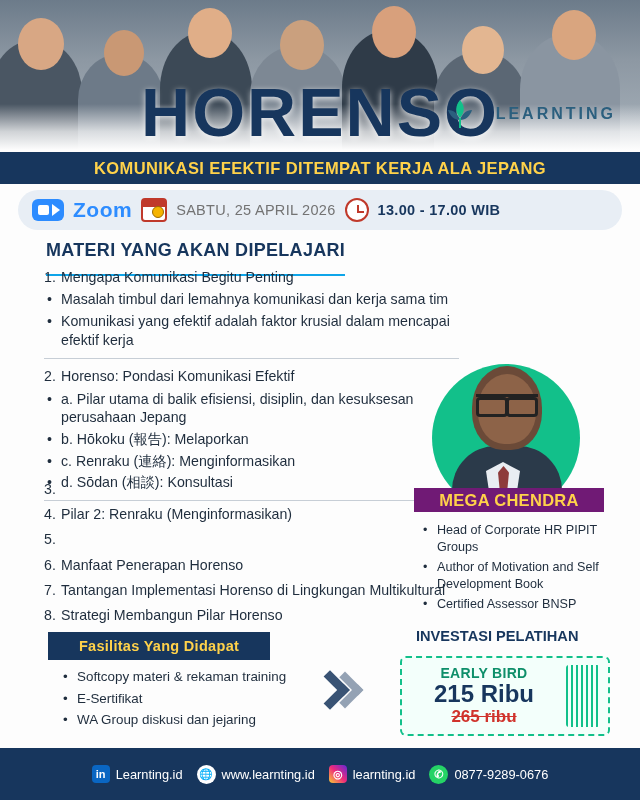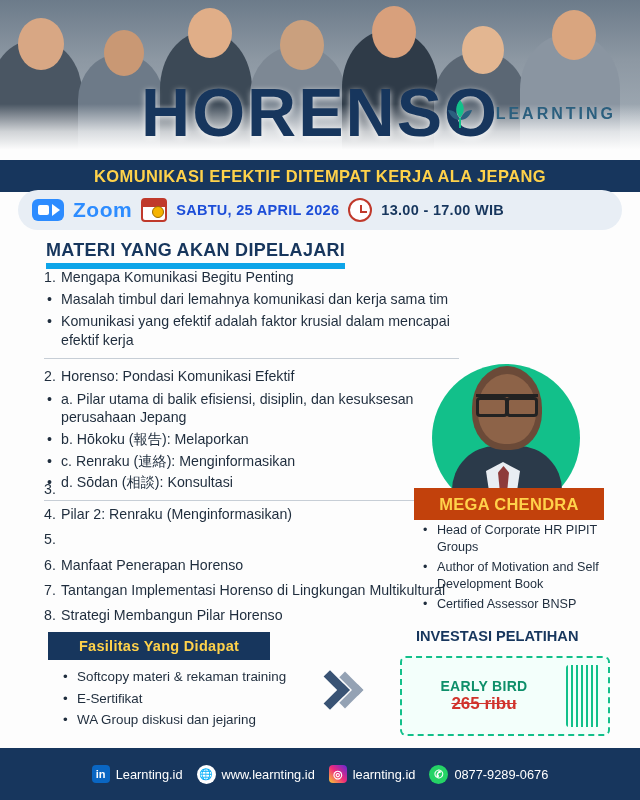--- a/index.html
+++ b/index.html
@@ -35,47 +35,47 @@
     color: #17365d; line-height: 1; font-family: "Liberation Sans", sans-serif;
     text-shadow: 0 2px 6px rgba(255,255,255,0.8);
   }
   .logo-block {
     position: absolute; top: 96px; right: 24px; display:flex; align-items:center; gap:18px;
   }
   .logo-mark { width: 36px; height: 36px; position: relative; }
   .logo-text { font-size: 16px; letter-spacing: 3px; color:#2b5f7e; font-weight:bold; }
   
   .subtitle-bar {
-    position: absolute; top: 160px; left: 0; width: 640px; height: 32px;
+    position: absolute; top: 152px; left: 0; width: 640px; height: 32px;
     background: #17365d; display:flex; align-items:center; justify-content:center;
   }
   .subtitle-bar span {
     color: #ffd24a; font-weight: bold; font-size: 16.5px; letter-spacing: 0.4px;
   }
   
   .info-bar {
     position:absolute; top:190px; left:18px; width:604px; height:40px;
     background:#e8eef5; border-radius:20px; display:flex; align-items:center; padding:17px 14px; gap:9px;
   }
   .zoom-ico { width:32px; height:22px; background:#2d8cff; border-radius:6px; position:relative; }
   .zoom-ico:after{ content:""; position:absolute; right:4px; top:5px; border-left:8px solid #fff; border-top:6px solid transparent; border-bottom:6px solid transparent;}
   .zoom-ico:before{ content:""; position:absolute; left:6px; top:6px; width:11px; height:10px; background:#fff; border-radius:2px;}
   .zoom-text { color:#2d8cff; font-size:21px; font-weight:bold; letter-spacing:.5px;}
   .cal-ico { width:26px; height:24px; background:#fff; border:2px solid #c0392b; border-radius:4px; position:relative; }
   .cal-ico .cal-top { position:absolute; top:0; left:0; right:0; height:7px; background:#c0392b;}
   .cal-ico .cal-dot { position:absolute; bottom:2px; right:1px; width:12px; height:12px; background:#f5b400; border-radius:50%; border:1px solid #9c6b00;}
-  .date-text { color:#1d4ed8; font-size:14.5px; font-weight:bold; letter-spacing:.3px;}
+  .date-text { color:#737373; font-size:14.5px; font-weight:normal; letter-spacing:.3px;}
   .clock-ico { width:24px; height:24px; border:2px solid #c0392b; border-radius:50%; position:relative; background:#fff;}
   .clock-ico:before{content:""; position:absolute; left:10px; top:5px; width:2px; height:8px; background:#c0392b;}
   .clock-ico:after{content:""; position:absolute; left:10px; top:11px; width:7px; height:2px; background:#c0392b;}
   .time-text { color:#17365d; font-size:14.5px; font-weight:bold; letter-spacing:.3px;}
   
   .materi-title {
     position:absolute; top:240px; left:46px; color:#17365d; font-size:18px; font-weight:bold;
-    letter-spacing:.3px; border-bottom:6px solid #0ea5e9; padding-bottom:2px;
+    letter-spacing:.3px; border-bottom:2px solid #0ea5e9; padding-bottom:13px;
   }
   .list-area { position:absolute; top:268px; left:44px; width:420px; color:#1f2d3d; }
   .li-num { display:flex; font-size:14.2px; line-height:1.35; margin-bottom:3px; }
   .li-num .n { width:17px; flex:none; }
   .li-bul { display:flex; font-size:14.2px; line-height:1.32; margin-bottom:3px; padding-left:3px;}
   .li-bul .b { width:14px; flex:none; }
   .hr-line { width:415px; height:1px; background:#c7ced6; margin:9px 0 8px 0;}
   .hr-line2 { width:415px; height:1px; background:#c7ced6; margin:8px 0 8px 0;}
   .list-lower { position:absolute; top:480px; left:44px; width:420px; color:#1f2d3d; }
   .list-lower .li-num { margin-bottom:6px; }
@@ -90,21 +90,21 @@
   }
   .sp-head { position:absolute; left:26px; top:14px; width:70px; height:84px; background:#6b4a38; border-radius:50% 50% 44% 44%;}
   .sp-face { position:absolute; left:32px; top:22px; width:58px; height:70px; background:#8d6348; border-radius:50% 50% 45% 45%;}
   .sp-glass { position:absolute; left:30px; top:42px; width:62px; height:15px; border-top:3px solid #222; }
   .sp-glass:before{content:""; position:absolute; left:0; top:0; width:26px; height:14px; border:3px solid #222; border-radius:4px;}
   .sp-glass:after{content:""; position:absolute; right:0; top:0; width:26px; height:14px; border:3px solid #222; border-radius:4px;}
   .sp-body { position:absolute; left:6px; bottom:0; width:110px; height:66px; background:#2b3a4a; border-radius:44px 44px 6px 6px;}
   .sp-shirt { position:absolute; left:40px; bottom:0; width:34px; height:50px; background:#e9edf2; clip-path: polygon(50% 0,100% 18%,82% 100%,18% 100%,0 18%);}
   .sp-tie { position:absolute; left:52px; bottom:6px; width:11px; height:40px; background:#8e3b3b; clip-path: polygon(50% 0,100% 16%,70% 100%,30% 100%,0 16%);}
   .speaker-name {
-    position:absolute; top:488px; left:414px; width:190px; height:32px; background:#c2410c;
+    position:absolute; top:488px; left:414px; width:190px; height:24px; background:#701a75;
     color:#ffd24a; font-size:16.5px; font-weight:bold; display:flex; align-items:center; justify-content:center;
     letter-spacing:.3px;
   }
   .speaker-bullets { position:absolute; top:522px; left:420px; width:186px; color:#1f2d3d; font-size:12.6px; line-height:1.28;}
   .speaker-bullets .li-bul { font-size:12.6px; margin-bottom:4px; }
   
   .fasil-tab {
     position:absolute; top:632px; left:48px; width:222px; height:28px; background:#17365d;
     display:flex; align-items:center; justify-content:center;
     color:#ffd24a; font-weight:bold; font-size:14.5px; letter-spacing:.3px;
@@ -303,20 +303,21 @@
   </div>
   <div class="chevrons">
     <div class="chev"></div>
     <div class="chev2"></div>
   </div>
 
   <div class="invest-title">INVESTASI PELATIHAN</div>
   <div class="ticket">
     <div class="ticket-left">
       <div class="eb">EARLY BIRD</div>
+      <div class="price">215 Ribu</div>
       <div class="old-price">265 ribu</div>
     </div>
     <div class="ticket-stub"></div>
   </div>
 
   <div class="footer">
     <div class="f-item">
       <span class="ico-sq ico-li">in</span>
       <span>Learnting.id</span>
     </div>

